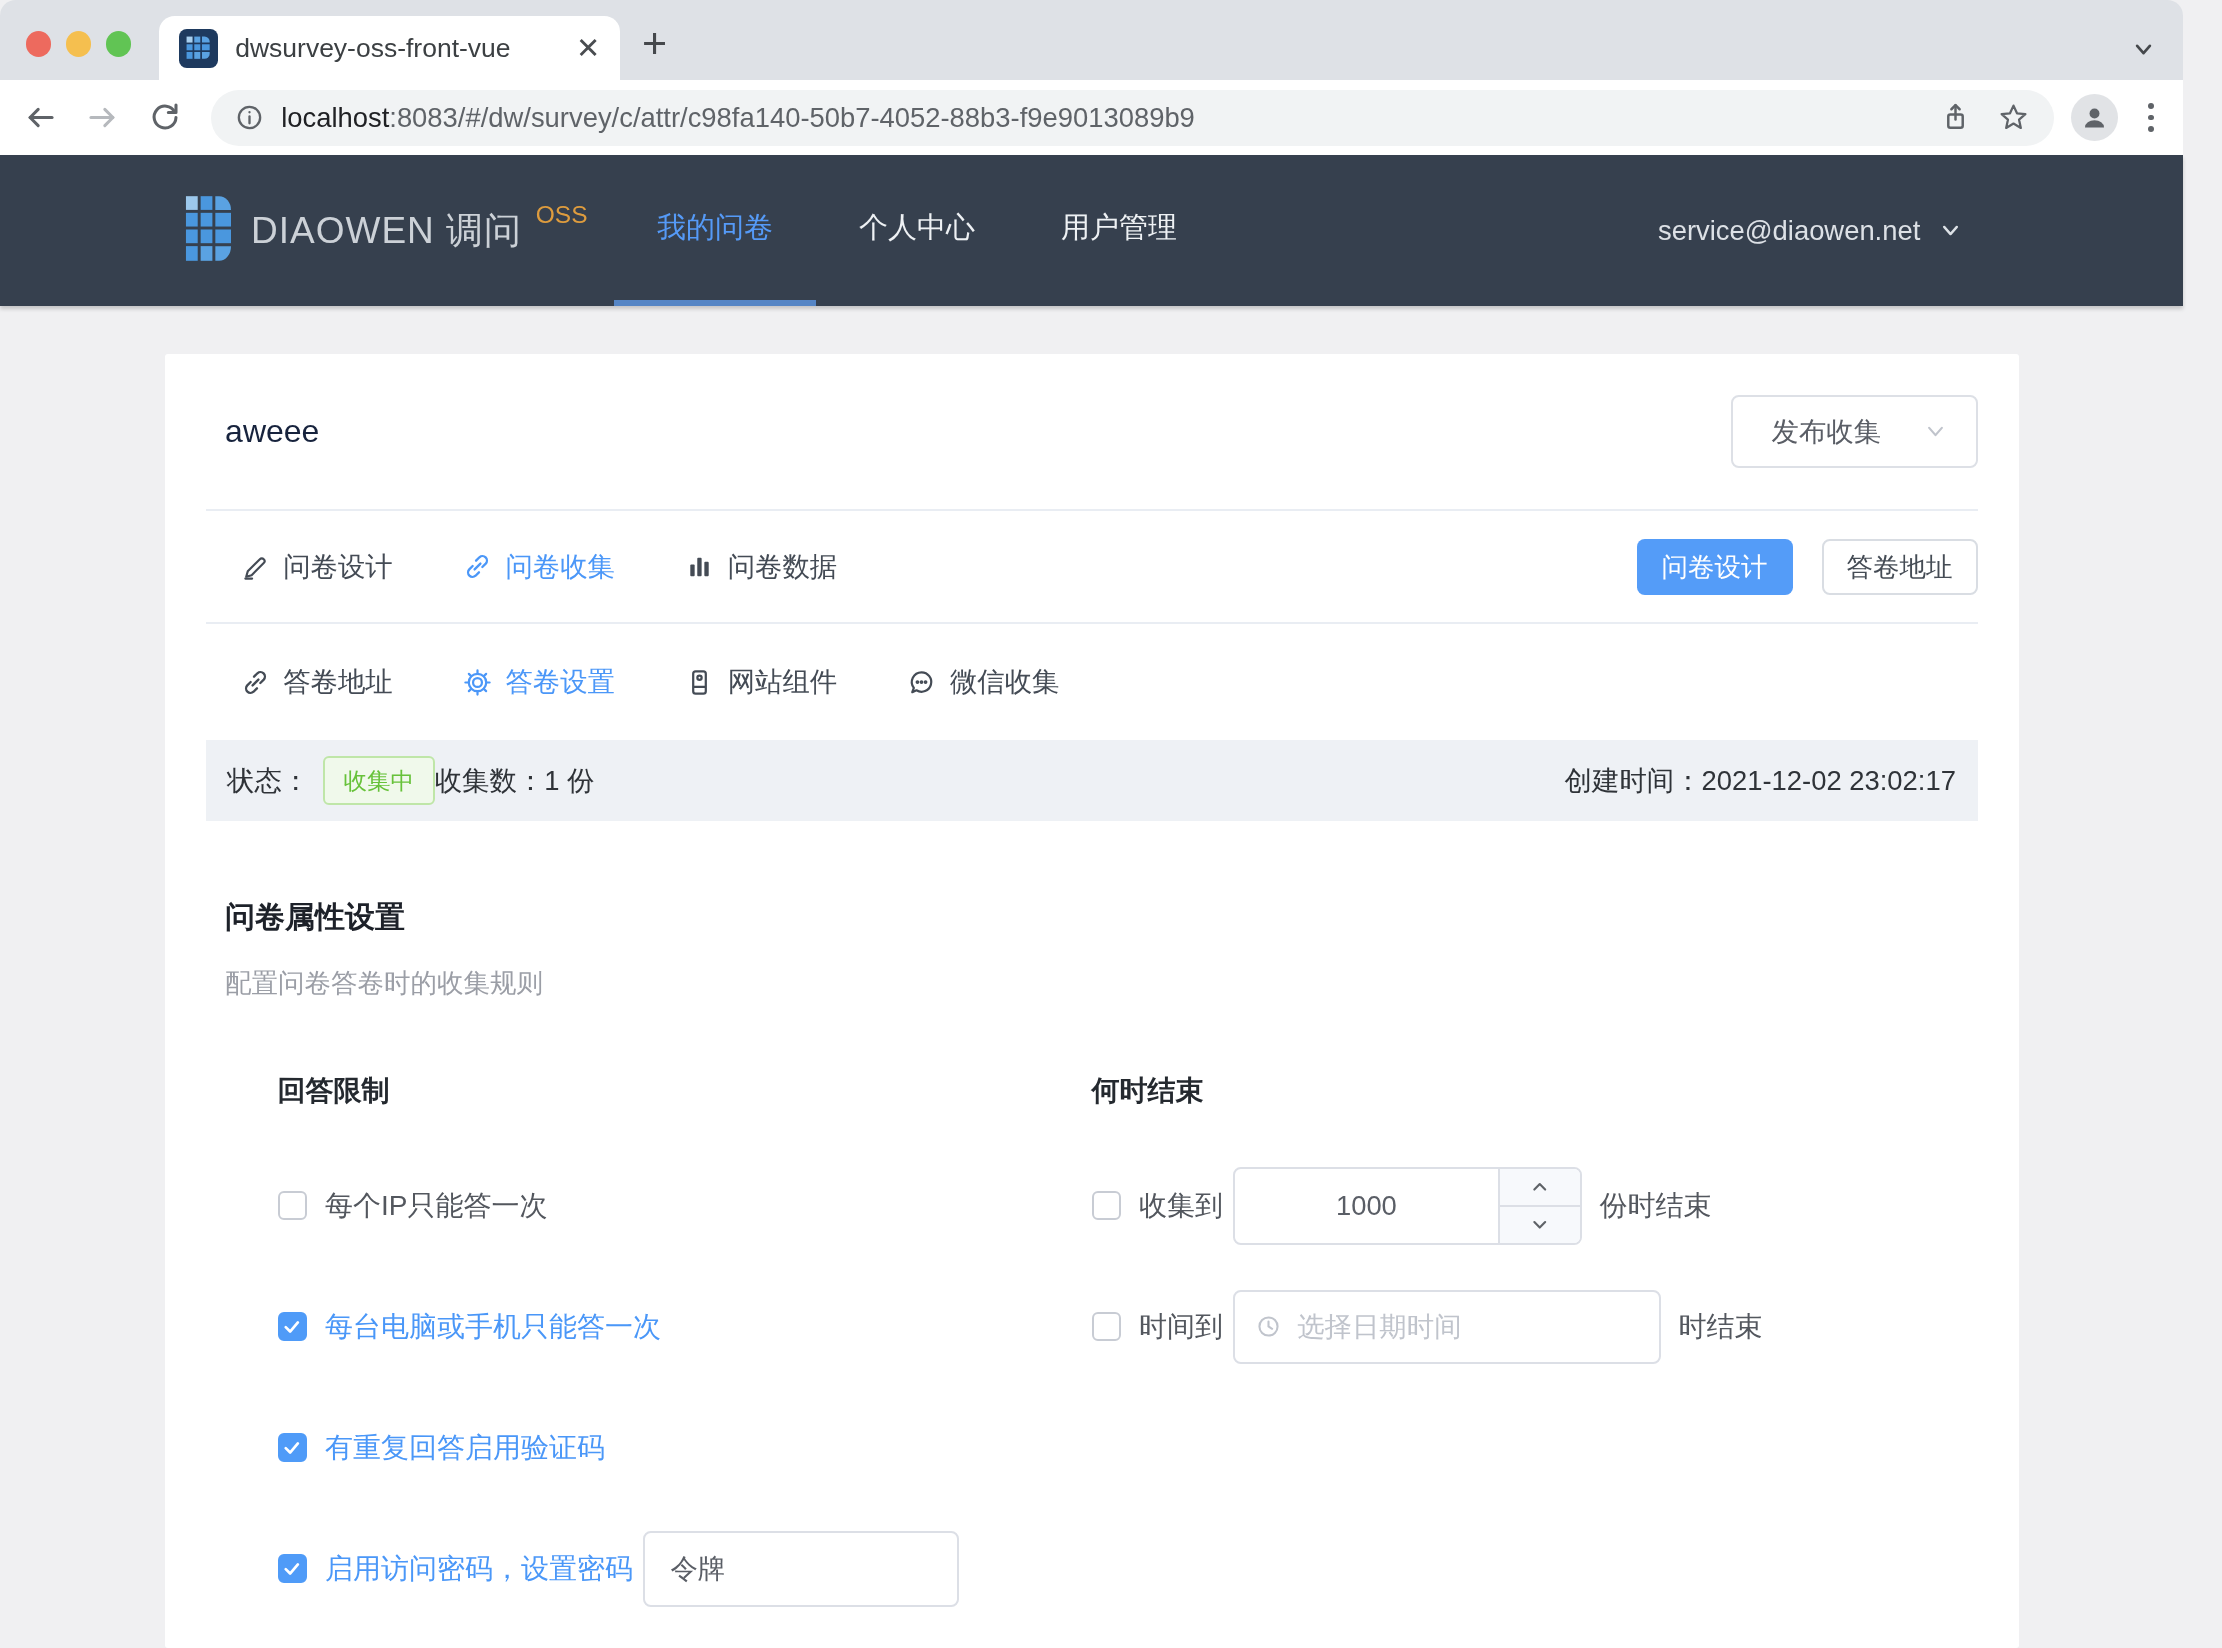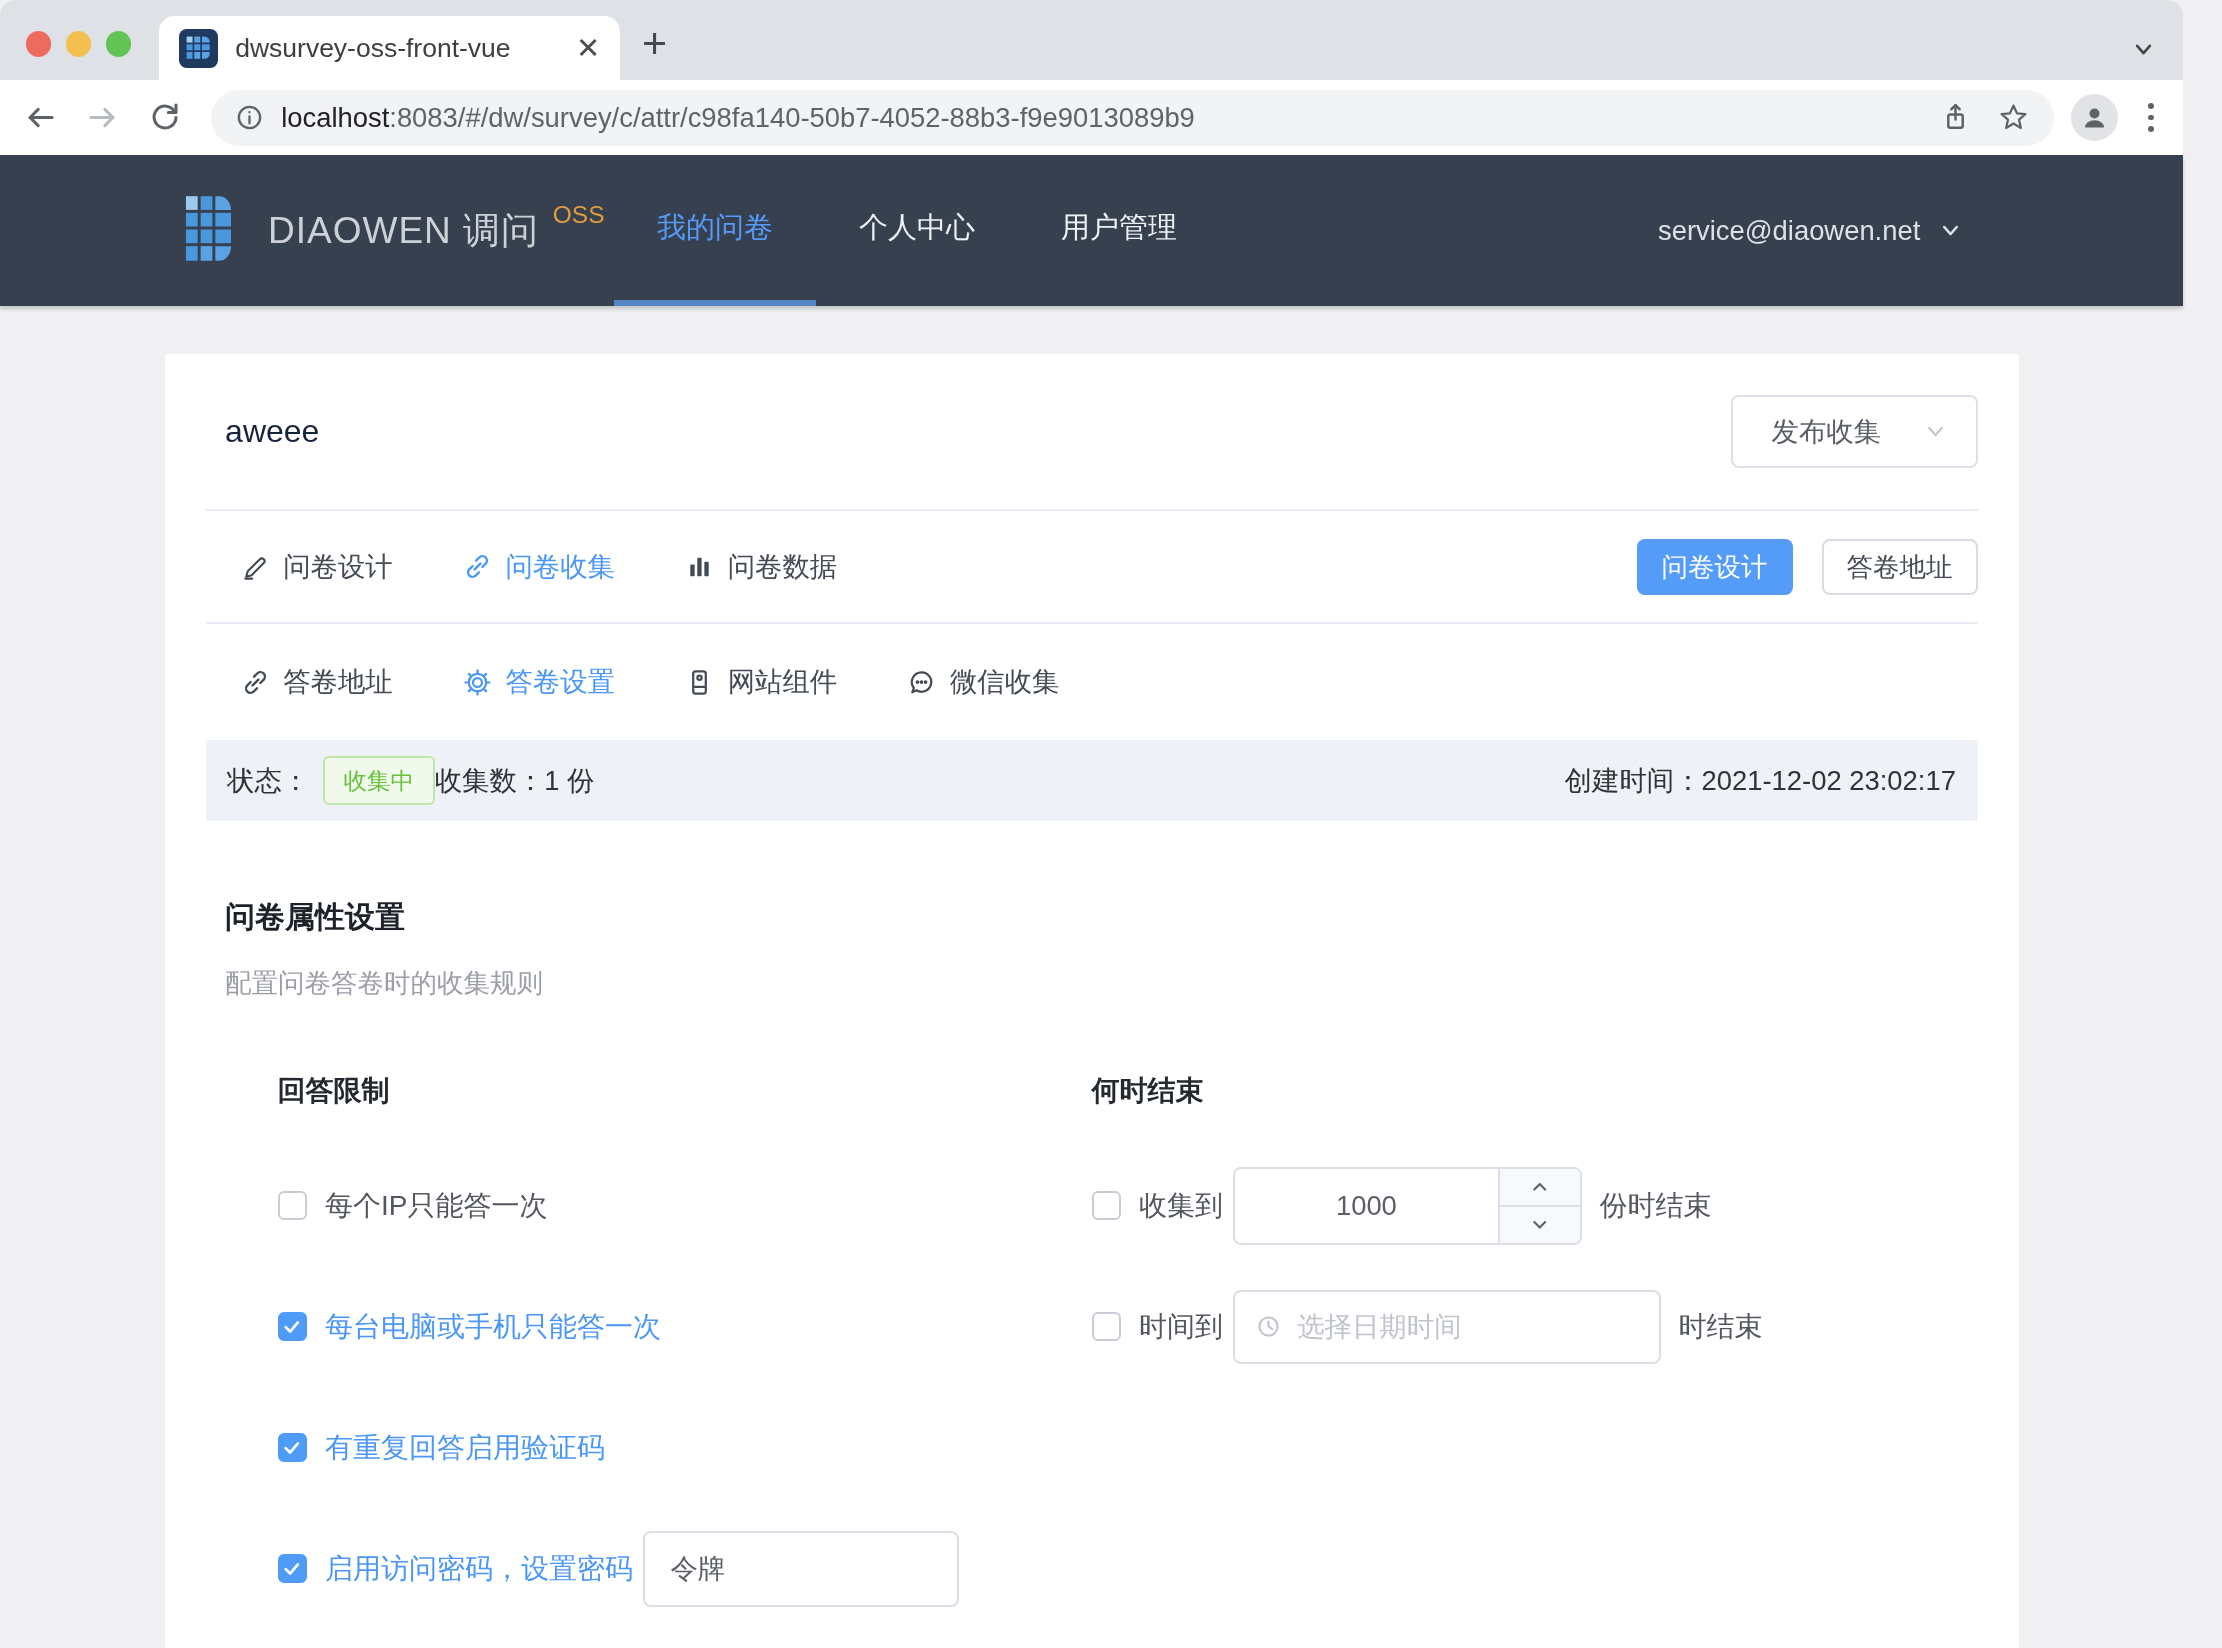--- a/index.html
+++ b/index.html
@@ -31,21 +31,21 @@
   .url-host { color:#202124; }
   .url-rest { color:#5f6368; }
   .pill-ic { color:#5f6368; margin-left:25.5px; display:flex; align-items:center; }
   .avatar { width:47px; height:47px; border-radius:50%; background:#e1e3e6; display:flex; align-items:center; justify-content:center; color:#5f6368; margin-right:21.6px; }
   .kebab { display:flex; flex-direction:column; gap:5.9px; padding:3.9px 7.8px; }
   .kebab i { width:5.9px; height:5.9px; border-radius:50%; background:#5f6368; display:block; }
 
   
   .navbar { height:151px; background:#36404e; display:flex; align-items:center; position:relative; box-shadow:0 2.9px 3.9px rgba(0,0,0,.18); }
   .brand { display:flex; align-items:center; margin-left:184px; }
-  .brand-text { font-size:37px; color:#ccd1d7; margin-left:37px; letter-spacing:1px; white-space:nowrap; }
+  .brand-text { font-size:37px; color:#ccd1d7; margin-left:20px; letter-spacing:1px; white-space:nowrap; }
   .brand-oss { font-size:24.5px; color:#de9c3e; margin-left:13.7px; transform:translateY(-15.7px); }
   .nav-menu { position:absolute; left:614px; top:0; height:100%; display:flex; }
   .nav-item { width:202px; height:100%; display:flex; align-items:center; justify-content:center; font-size:29px; color:#eef1f4; cursor:pointer; border-bottom:6.9px solid transparent; }
   .nav-item.active { color:#559af7; border-bottom-color:#5585c5; }
   .nav-user { margin-left:auto; margin-right:218px; display:flex; align-items:center; color:#dde1e6; font-size:27.4px; gap:15.7px; }
 
   
   .page { height:1342px; padding-top:48px; }
   .card { width:1854px; height:1294px; margin:0 auto; background:#ffffff; border-radius:2.9px; padding:0 41px; overflow:hidden; }
 

